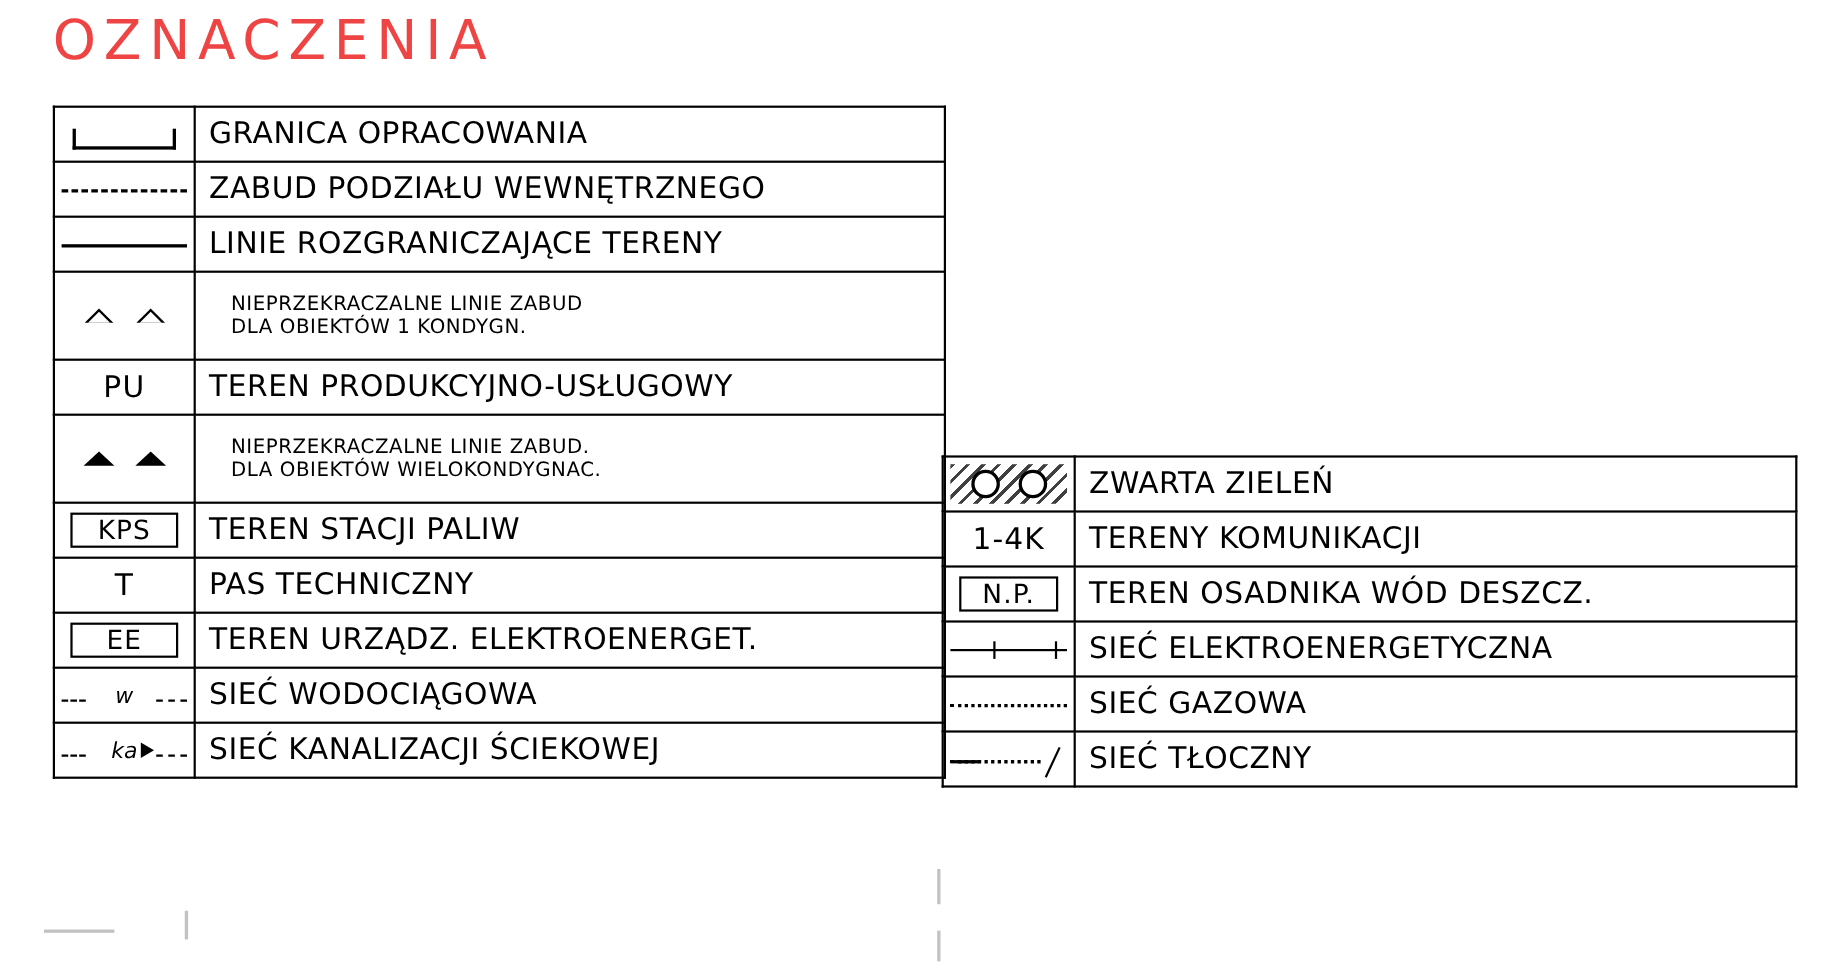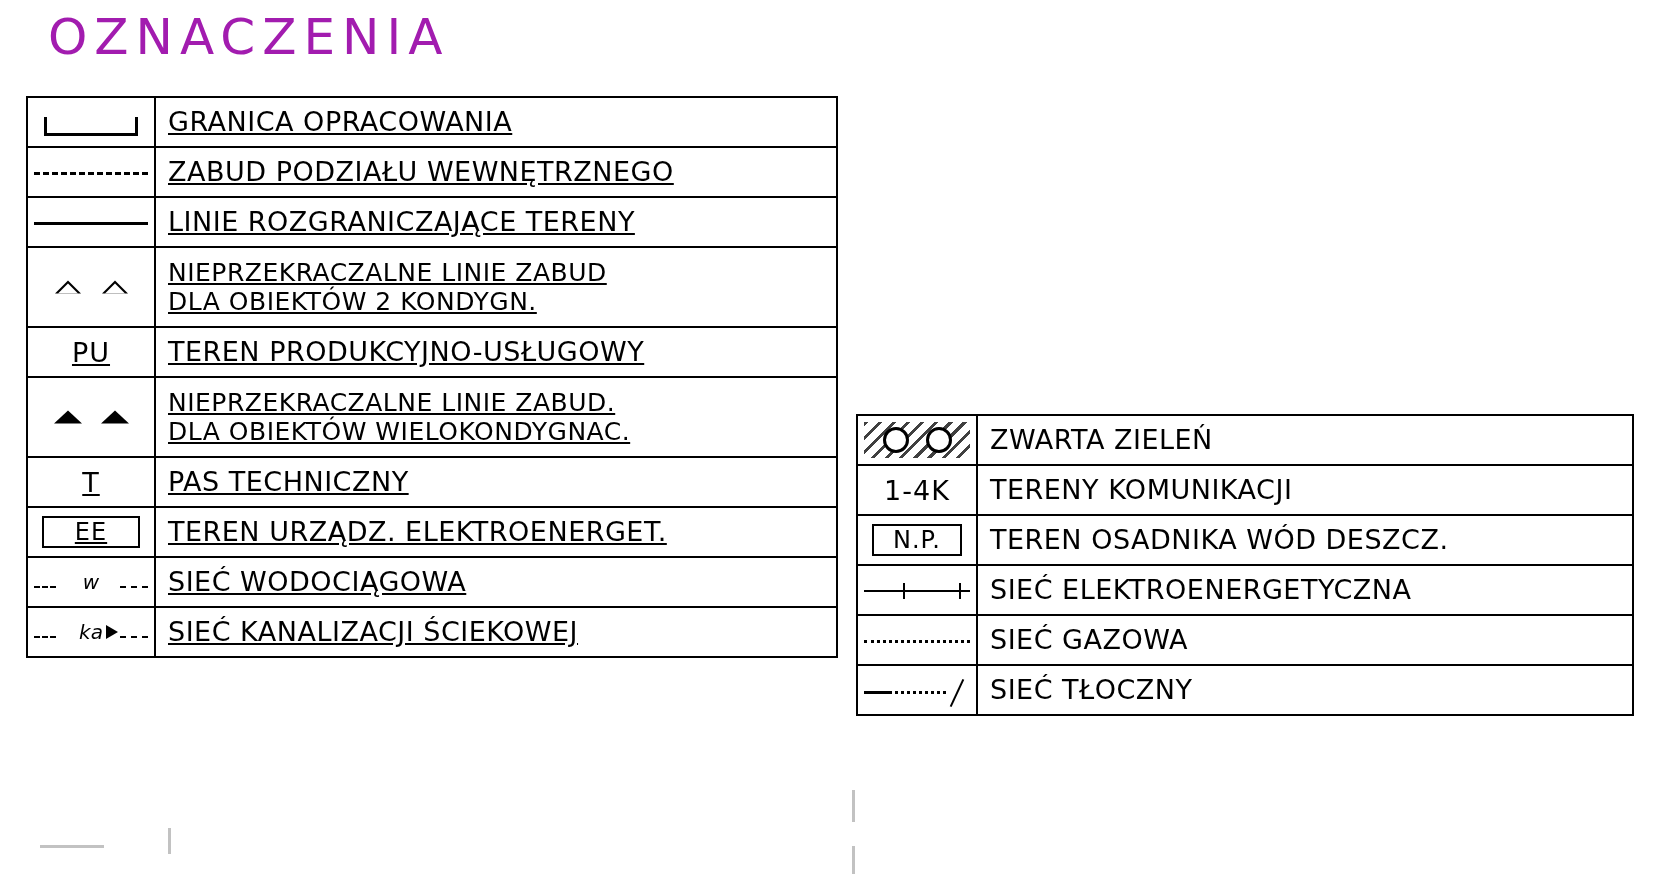--- a/index.html
+++ b/index.html
@@ -17,35 +17,34 @@
   }
 
   
   #legend-title {
     position: absolute;
     left: 48px;
     top: 8px;
     font-size: 50px;
     letter-spacing: 7px;
     font-weight: 400;
-    color: #a21caf;
+    color: #ef4444;
     font-family: "DejaVu Sans", sans-serif;
   }
 
   
   .legend-table {
     position: absolute;
     border-collapse: collapse;
     table-layout: fixed;
   }
   #legend-left {
-    left: 26px;
+    left: 48px;
     top: 96px;
     width: 812px;
-    text-decoration: underline;
   }
   #legend-right {
     left: 856px;
     top: 414px;
     width: 778px;
   }
   .legend-table td {
     border: 2px solid #000;
     padding: 0;
     vertical-align: middle;
@@ -60,23 +59,24 @@
   }
   .desc {
     padding: 2px 4px 2px 12px;
     font-size: 27px;
     letter-spacing: 0.5px;
     line-height: 1.05;
     font-family: "DejaVu Sans", sans-serif;
     white-space: nowrap;
   }
   .desc.two-line {
-    font-size: 25px;
+    font-size: 18px;
     line-height: 1.18;
     white-space: normal;
+    margin-left: 20px;
   }
   .desc .l2 { display: block; }
   .tall { height: 78px !important; }
 
   
   .symtext {
     display: block;
     text-align: center;
     font-size: 27px;
     font-family: "DejaVu Sans", sans-serif;
@@ -305,21 +305,21 @@
     <tr>
       <td class="sym tall">
         <span class="tri-row">
           <span class="tri hollow"></span>
             <span class="tri hollow"></span>
         </span>
       </td>
       <td class="tall">
         <div class="desc two-line">
           <span>NIEPRZEKRACZALNE LINIE ZABUD</span>
-          <span class="l2">DLA OBIEKTÓW  2 KONDYGN.</span>
+          <span class="l2">DLA OBIEKTÓW  1 KONDYGN.</span>
         </div>
       </td>
     </tr>
 
     <tr>
       <td class="sym">
         <span class="symtext">PU</span>
       </td>
       <td>
         <div class="desc">TEREN PRODUKCYJNO-USŁUGOWY</div>
@@ -334,20 +334,28 @@
         </span>
       </td>
       <td class="tall">
         <div class="desc two-line">
           <span>NIEPRZEKRACZALNE LINIE ZABUD.</span>
           <span class="l2">DLA OBIEKTÓW WIELOKONDYGNAC.</span>
         </div>
       </td>
     </tr>
 
+    <tr>
+      <td class="sym">
+        <span class="symtext boxed">KPS</span>
+      </td>
+      <td>
+        <div class="desc">TEREN STACJI PALIW</div>
+      </td>
+    </tr>
 
     <tr>
       <td class="sym">
         <span class="symtext">T</span>
       </td>
       <td>
         <div class="desc">PAS TECHNICZNY</div>
       </td>
     </tr>
 

